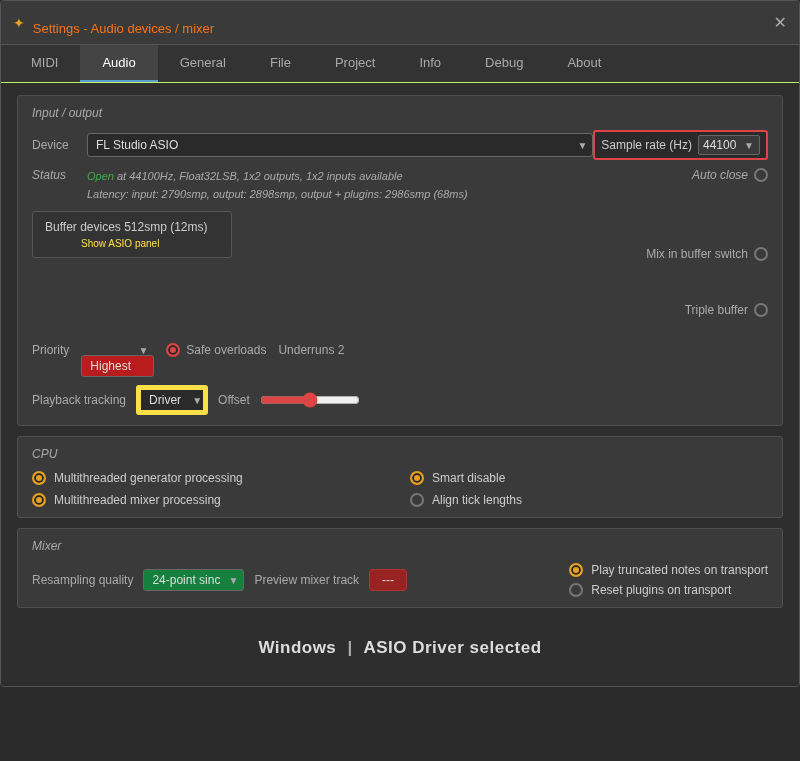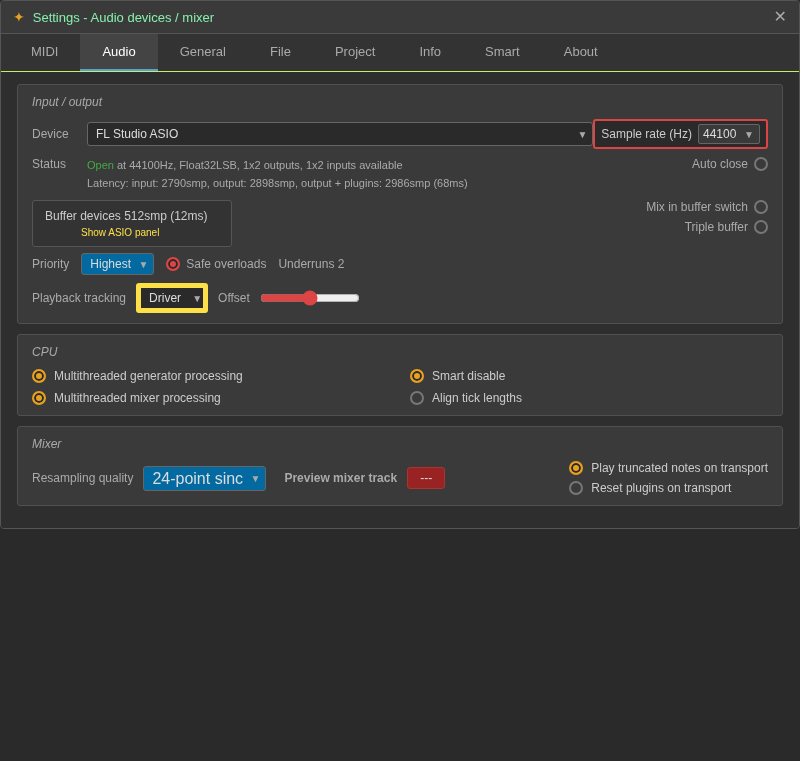--- a/index.html
+++ b/index.html
@@ -31,22 +31,23 @@
     .title-bar-left {
       display: flex;
       align-items: center;
       gap: 8px;
     }
     .title-icon {
       color: #e8a020;
       font-size: 14px;
     }
     .title-text {
-      color: #86efac;
+      color: #f97316;
       font-size: 13px;
+      margin-top: 12px;
     }
     .close-btn {
       color: #aaa;
       cursor: pointer;
       font-size: 16px;
       background: none;
       border: none;
       line-height: 1;
     }
 
@@ -182,20 +183,21 @@
       display: flex;
       flex-direction: column;
       gap: 6px;
       align-items: flex-end;
       justify-content: center;
     }
     .buffer-option-row {
       display: flex;
       align-items: center;
       gap: 6px;
+      margin-top: 36px;
     }
 
     
     .radio-circle {
       width: 14px;
       height: 14px;
       border-radius: 50%;
       border: 2px solid #777;
       background: transparent;
       display: inline-block;
@@ -214,28 +216,29 @@
 
     
     .priority-row {
       display: flex;
       align-items: center;
       gap: 12px;
       margin-top: 6px;
     }
     .priority-label { color: #aaa; font-size: 12px; }
     .priority-select {
-      background: #0369a1;
+      background: #b91c1c;
       border: 1px solid #666;
       color: #ddd;
       padding: 3px 8px;
       font-size: 12px;
       border-radius: 3px;
       appearance: none;
       cursor: pointer;
+      margin-top: 32px;
     }
     .underruns { color: #aaa; font-size: 12px; }
 
     
     .playback-row {
       display: flex;
       align-items: center;
       gap: 10px;
       margin-top: 8px;
     }
@@ -273,30 +276,30 @@
 
     
     .mixer-row {
       display: flex;
       align-items: center;
       gap: 10px;
       flex-wrap: wrap;
     }
     .resampling-label { color: #aaa; font-size: 12px; }
     .resampling-select {
-      background: #0369a1;
+      background: #15803d;
       border: 1px solid #666;
       color: #ddd;
       padding: 3px 8px;
-      font-size: 16px;
+      font-size: 12px;
       border-radius: 3px;
       appearance: none;
       cursor: pointer;
     }
-    .preview-label { color: #aaa; font-size: 12px; margin-left: 8px; font-weight: bold; }
+    .preview-label { color: #aaa; font-size: 12px; margin-left: 0; }
     .preview-btn {
       background: #922;
       border: 1px solid #a33;
       color: #ddd;
       padding: 3px 12px;
       font-size: 12px;
       border-radius: 3px;
       cursor: pointer;
     }
     .mixer-options {
@@ -348,21 +351,21 @@
     <button class="close-btn">✕</button>
   </div>
 
   <div class="tabs">
     <div class="tab">MIDI</div>
     <div class="tab active">Audio</div>
     <div class="tab">General</div>
     <div class="tab">File</div>
     <div class="tab">Project</div>
     <div class="tab">Info</div>
-    <div class="tab">Smart</div>
+    <div class="tab">Debug</div>
     <div class="tab">About</div>
   </div>
 
   <div class="content">
 
     <div class="section io-section">
       <div class="section-title">Input / output</div>
 
       <div class="row">
         <span class="label">Device</span>
@@ -376,21 +379,21 @@
           <span class="sample-rate-label">Sample rate (Hz)</span>
           <div class="select-wrap">
             <select class="sample-rate-select">
               <option>44100</option>
             </select>
             <span class="caret">▼</span>
           </div>
         </div>
       </div>
 
-      <div class="row" style="align-items:flex-start;">
+      <div class="row" style="align-items:flex-start;font-style:italic;">
         <span class="label">Status</span>
         <div>
           <div class="status-text">
             <span class="status-open">Open</span>
             <span class="status-rest"> at 44100Hz, Float32LSB, 1x2 outputs, 1x2 inputs available</span>
           </div>
           <div class="status-text status-rest">Latency: input: 2790smp, output: 2898smp, output + plugins: 2986smp (68ms)</div>
         </div>
         <div style="margin-left:auto;">
           <div style="display:flex;align-items:center;gap:6px;justify-content:flex-end;margin-left:21px;">
@@ -485,15 +488,20 @@
             <span>Play truncated notes on transport</span>
           </div>
           <div class="cpu-item">
             <span class="radio-circle"></span>
             <span>Reset plugins on transport</span>
           </div>
         </div>
       </div>
     </div>
 
+    <div class="footer">
+      <span>Windows</span>
+      <span class="footer-pipe">|</span>
+      <span>ASIO Driver selected</span>
+    </div>
 
   </div>
 </div>
 
 </body></html>

